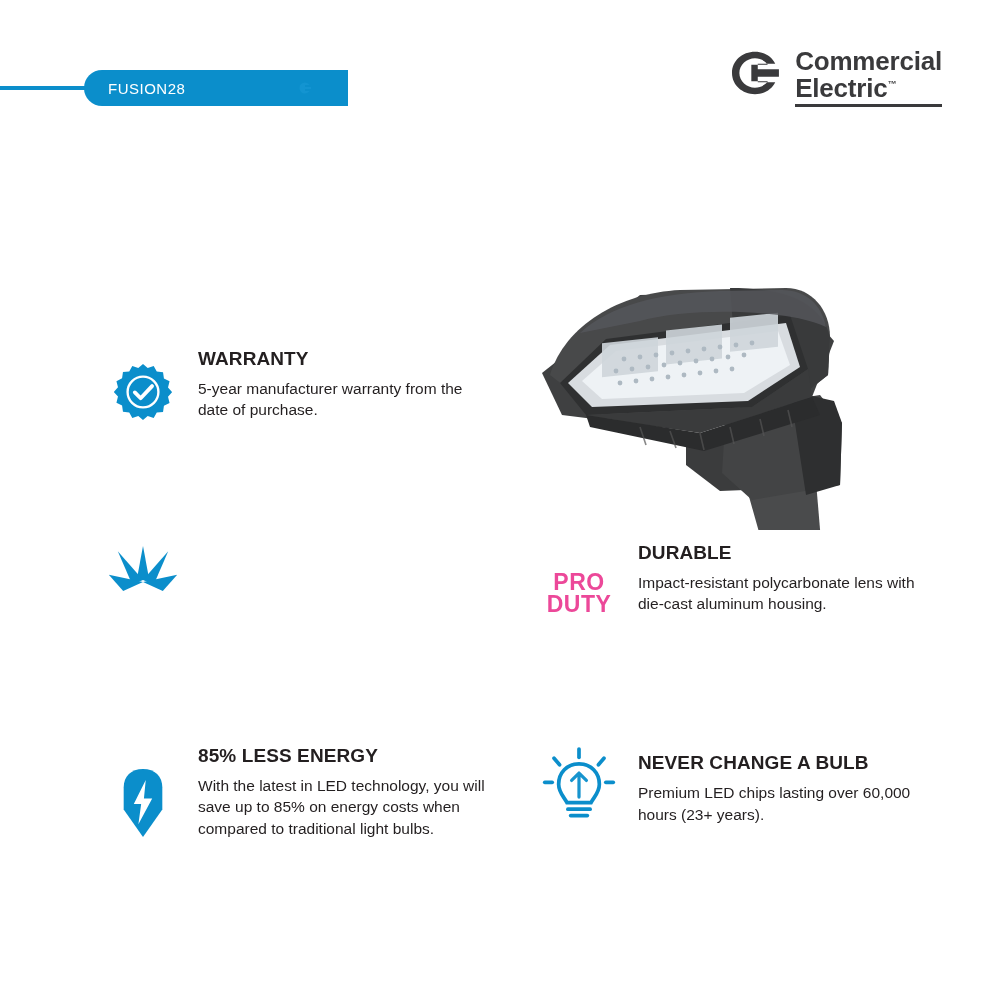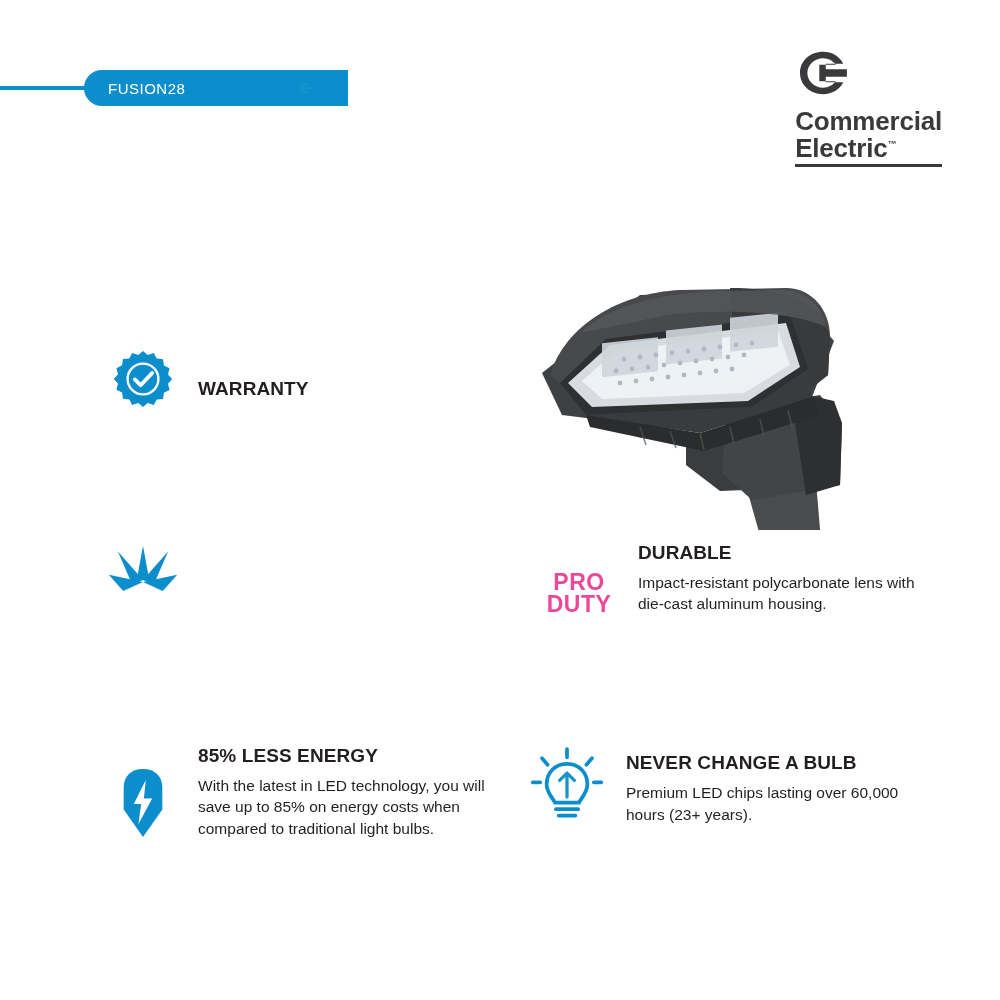--- a/index.html
+++ b/index.html
@@ -70,21 +70,20 @@
   }
 
   
   .brand {
     position: absolute;
     right: 58px;
     top: 48px;
     display: flex;
     align-items: flex-start;
     gap: 12px;
-    flex-direction: column;
   }
   .brand-mark {
     width: 56px;
     height: 46px;
     margin-top: 2px;
   }
   .brand-text {
     display: flex;
     flex-direction: column;
     line-height: 1.02;
@@ -149,21 +148,21 @@
     line-height: 1.38;
     color: #231f20;
     margin: 0;
     font-weight: 400;
   }
 
   #feat-warranty { left: 88px; top: 348px; width: 400px; }
   #feat-lumens   { left: 88px; top: 542px; width: 400px; }
   #feat-energy   { left: 88px; top: 745px; width: 400px; }
   #feat-durable  { left: 520px; top: 542px; width: 420px; }
-  #feat-bulb     { left: 508px; top: 745px; width: 420px; }
+  #feat-bulb     { left: 520px; top: 745px; width: 420px; }
 
   #feat-durable .icon-wrap,
   #feat-bulb .icon-wrap {
     width: 118px;
     flex: 0 0 118px;
   }
 
   .pro-duty {
     color: #ec4899;
     font-weight: 700;
@@ -264,20 +263,21 @@
   <div class="feature" id="feat-warranty">
     <div class="icon-wrap">
       <svg width="58" height="58" viewBox="0 0 64 64">
         <path d="M32 1 l5.2 4.6 6.6-2.2 3.4 6.1 6.9.6 1 6.9 6.2 3.1-1.7 6.8 4.6 5.2-4.6 5.2 1.7 6.8-6.2 3.1-1 6.9-6.9.6-3.4 6.1-6.6-2.2L32 63l-5.2-4.6-6.6 2.2-3.4-6.1-6.9-.6-1-6.9-6.2-3.1 1.7-6.8L-0.2 32l4.6-5.2-1.7-6.8 6.2-3.1 1-6.9 6.9-.6 3.4-6.1 6.6 2.2z" fill="#0b8ecb"></path>
         <circle cx="32" cy="32" r="17" fill="none" stroke="#ffffff" stroke-width="2.6"></circle>
         <path d="M23 32.5 l6.4 6.4 L42 25.5" fill="none" stroke="#ffffff" stroke-width="4.2" stroke-linecap="round" stroke-linejoin="round"></path>
       </svg>
     </div>
     <div class="body">
       <h3 class="feat-title">WARRANTY</h3>
+      <p class="feat-desc">5-year manufacturer warranty from the date of purchase.</p>
     </div>
   </div>
 
   <div class="feature" id="feat-lumens">
     <div class="icon-wrap">
       <svg width="72" height="56" viewBox="0 0 80 62">
         <g fill="#0b8ecb">
           <path d="M40 2 L47 40 L33 40 Z"></path>
           <path d="M12 8 L40 40 L28 45 Z"></path>
           <path d="M68 8 L40 40 L52 45 Z"></path>

